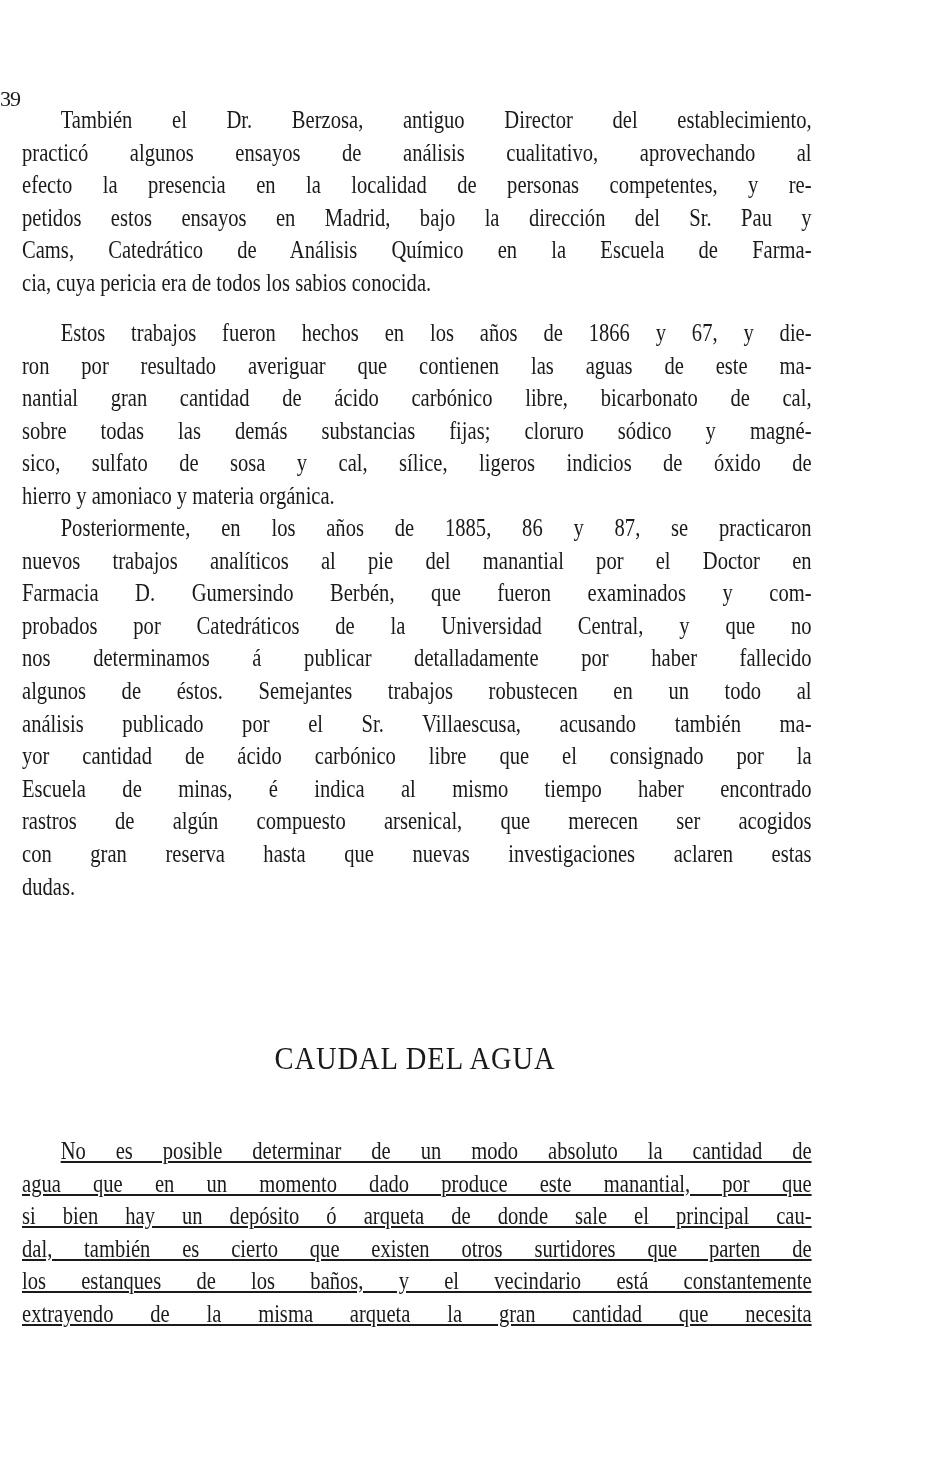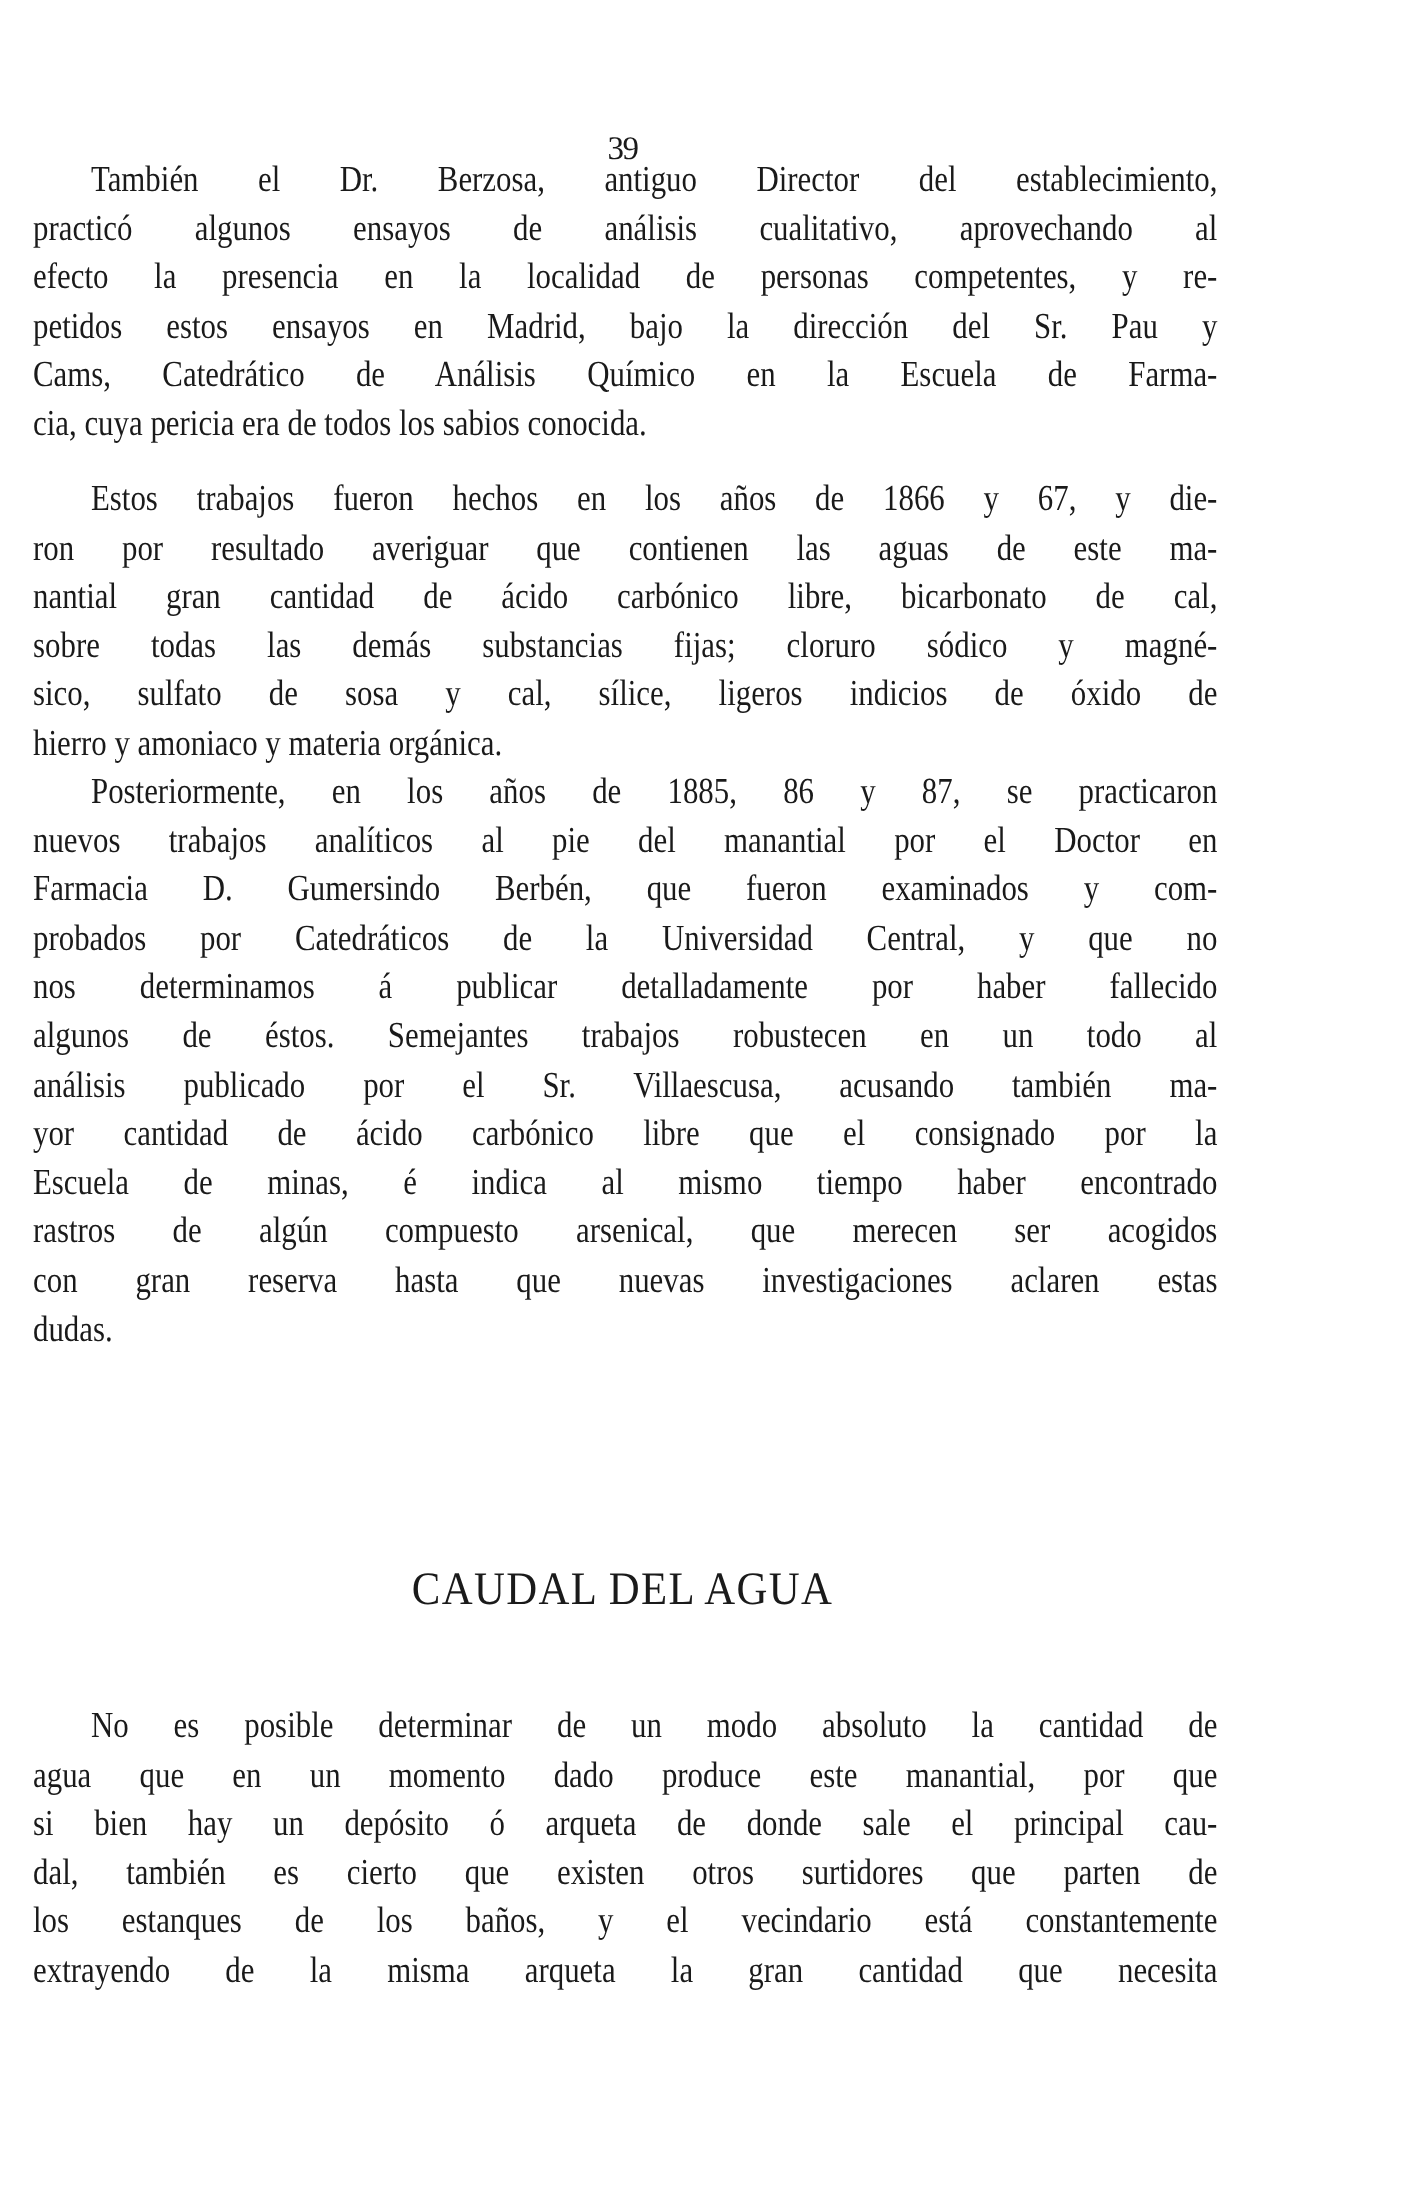--- a/index.html
+++ b/index.html
@@ -9,21 +9,21 @@
     position: relative;
     overflow: hidden;
     font-family: "Liberation Serif", "DejaVu Serif", serif;
     color: #1a1a1a;
   }
   .page-number {
     position: absolute;
     top: 86px;
     left: 0;
     width: 830px;
-    text-align: center;
+    text-align: left;
     font-size: 22px;
     letter-spacing: -1px;
   }
   .block {
     position: absolute;
     left: 22px;
     width: 790px;
   }
   .line {
     display: block;
@@ -47,21 +47,21 @@
     text-align: center;
     font-size: 31px;
     letter-spacing: 1px;
     font-weight: normal;
     transform: scaleX(0.92);
     transform-origin: center;
   }
   #p1 { top: 104px; }
   #p2 { top: 317px; }
   #p3 { top: 512px; }
-  #p4 { top: 1135px; }
+  #p4 { top: 1135px; text-decoration: underline; }
 </style>
 </head>
 <body>
 
 <div>
   <div class="page-number">39</div>
 
   <div class="block" id="p1">
     <span class="line indent">También el Dr. Berzosa, antiguo Director del establecimiento,</span>
     <span class="line">practicó algunos ensayos de análisis cualitativo, aprovechando al</span>

